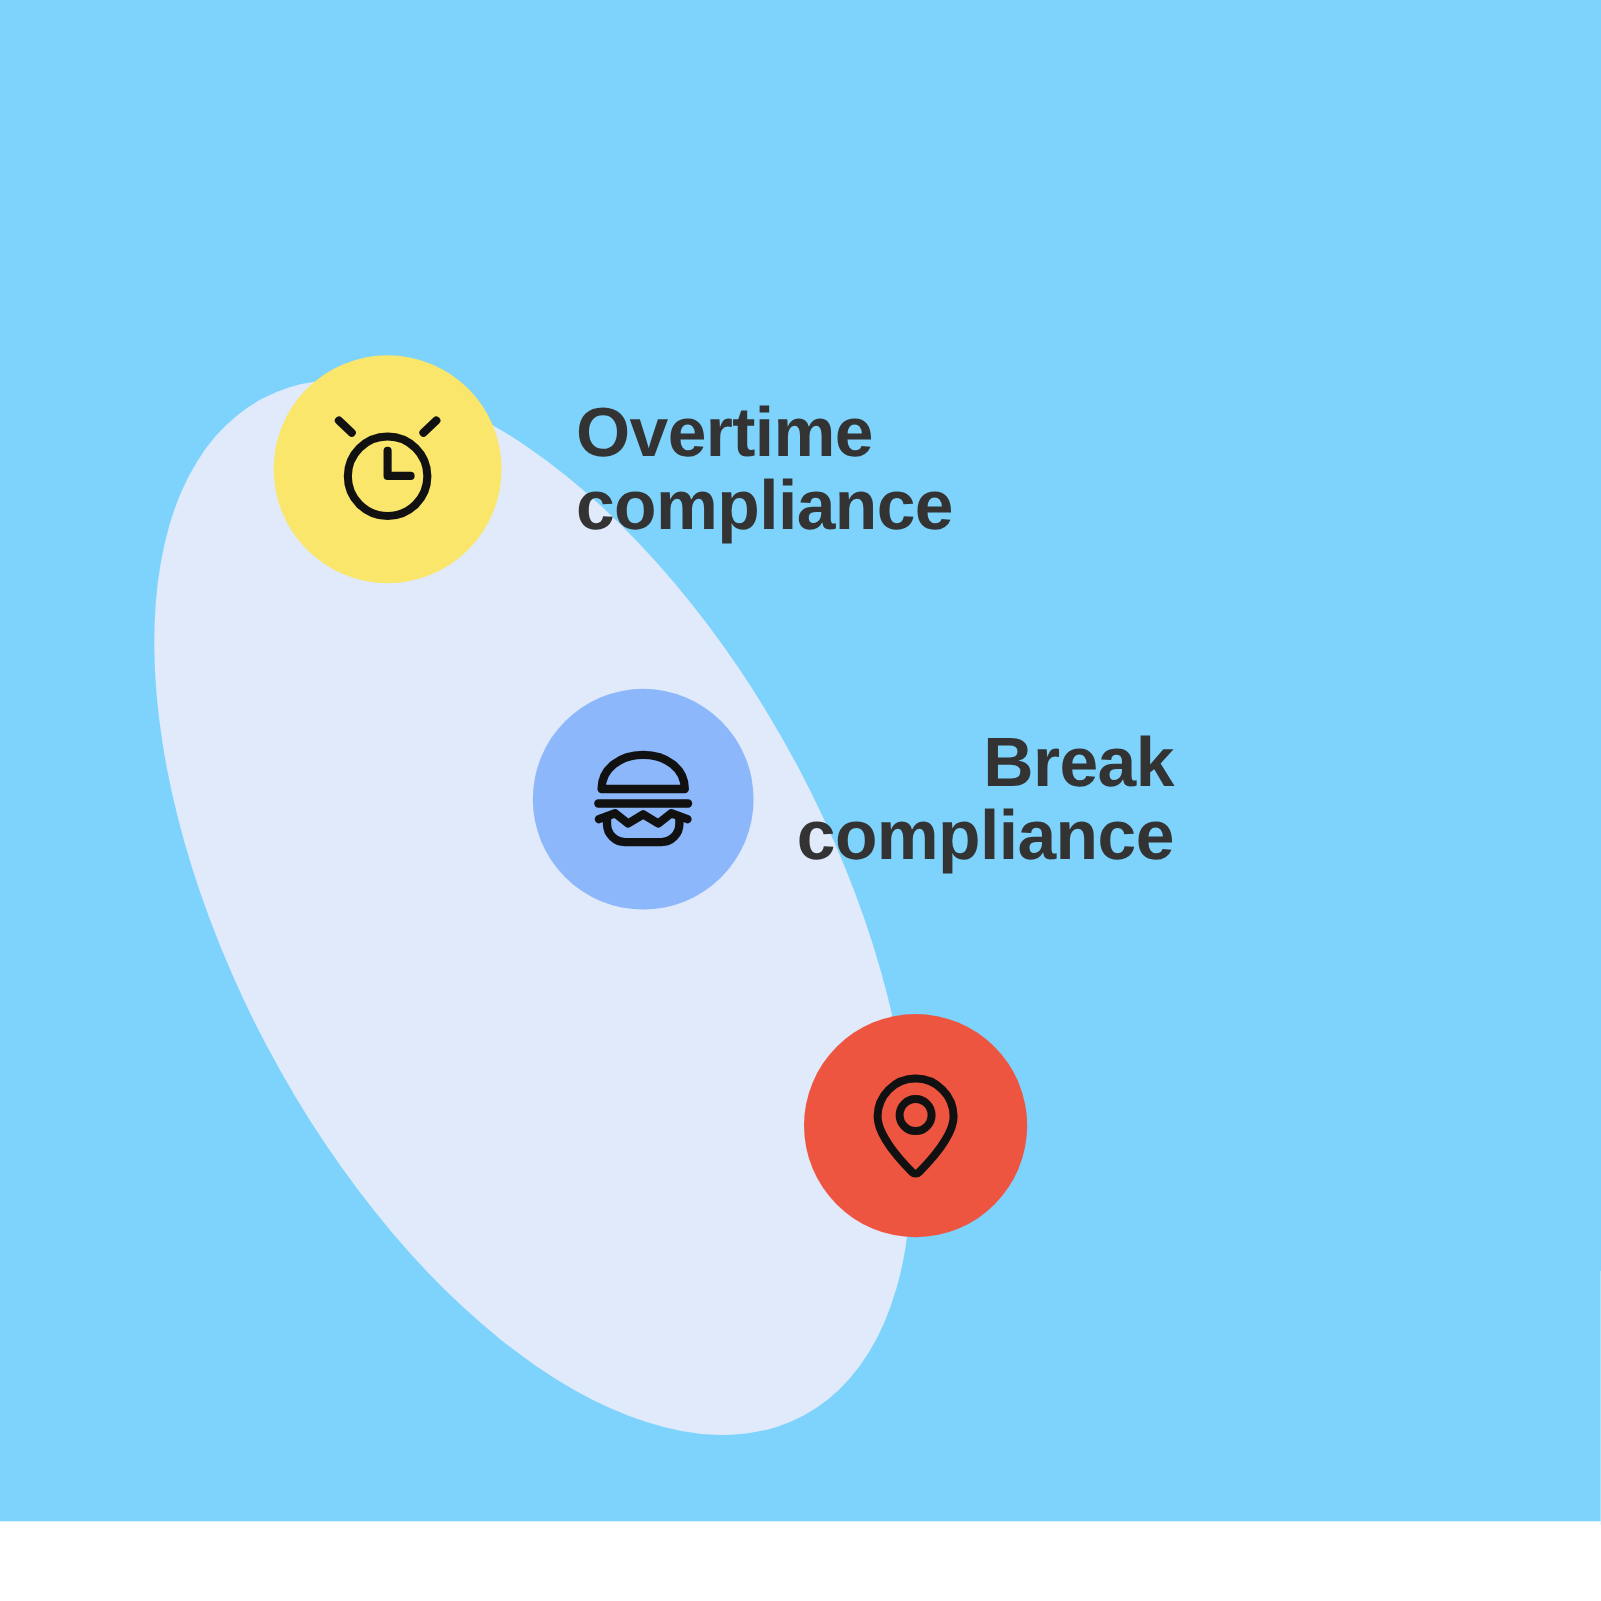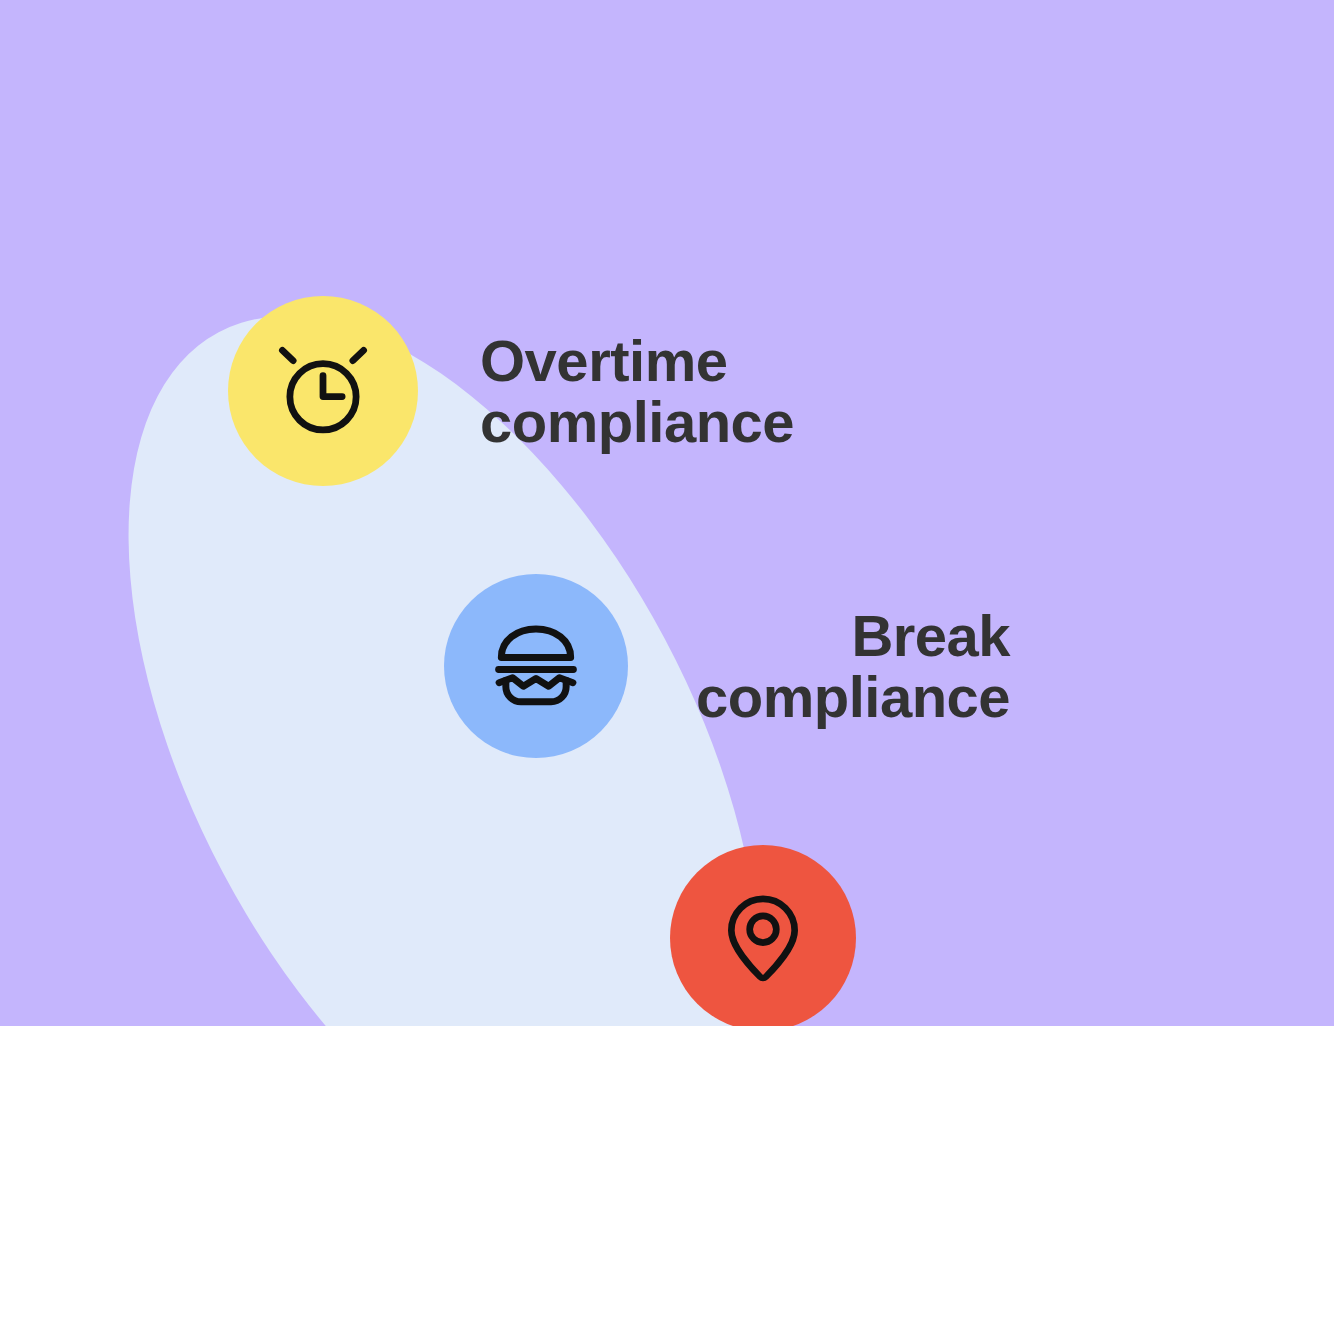--- a/index.html
+++ b/index.html
@@ -7,22 +7,22 @@
     margin: 0;
     padding: 0;
     background: #ffffff;
   }
   body {
     font-family: "Liberation Sans", sans-serif;
   }
   #stage {
     position: relative;
     width: 1334px;
-    height: 1026px;
-    background: #c4b5fd;
+    height: 1268px;
+    background: #7dd3fc;
     overflow: hidden;
   }
 
   
   .blob-layer {
     position: absolute;
     inset: 0;
     width: 1334px;
     height: 1334px;
     pointer-events: none;
@@ -55,21 +55,21 @@
   .feature-label {
     margin-left: 60px;
     font-size: 58px;
     font-weight: 700;
     line-height: 1.06;
     letter-spacing: -0.5px;
     white-space: pre-line;
     color: #333333;
   }
   .feature-1 .feature-label { margin-left: 62px; text-align: left; }
-  .feature-2 .feature-label { margin-left: 68px; text-align: right; }
+  .feature-2 .feature-label { margin-left: 36px; text-align: right; }
   .feature-3 .feature-label { margin-left: 62px; text-align: right; }
 </style>
 </head>
 <body>
 
 <div id="stage">
 
   <svg class="blob-layer" viewBox="0 0 1334 1334" aria-hidden="true">
     <ellipse cx="444" cy="756" rx="250" ry="480" fill="#E0EAFA" transform="rotate(-28 444 756)"></ellipse>
   </svg>

